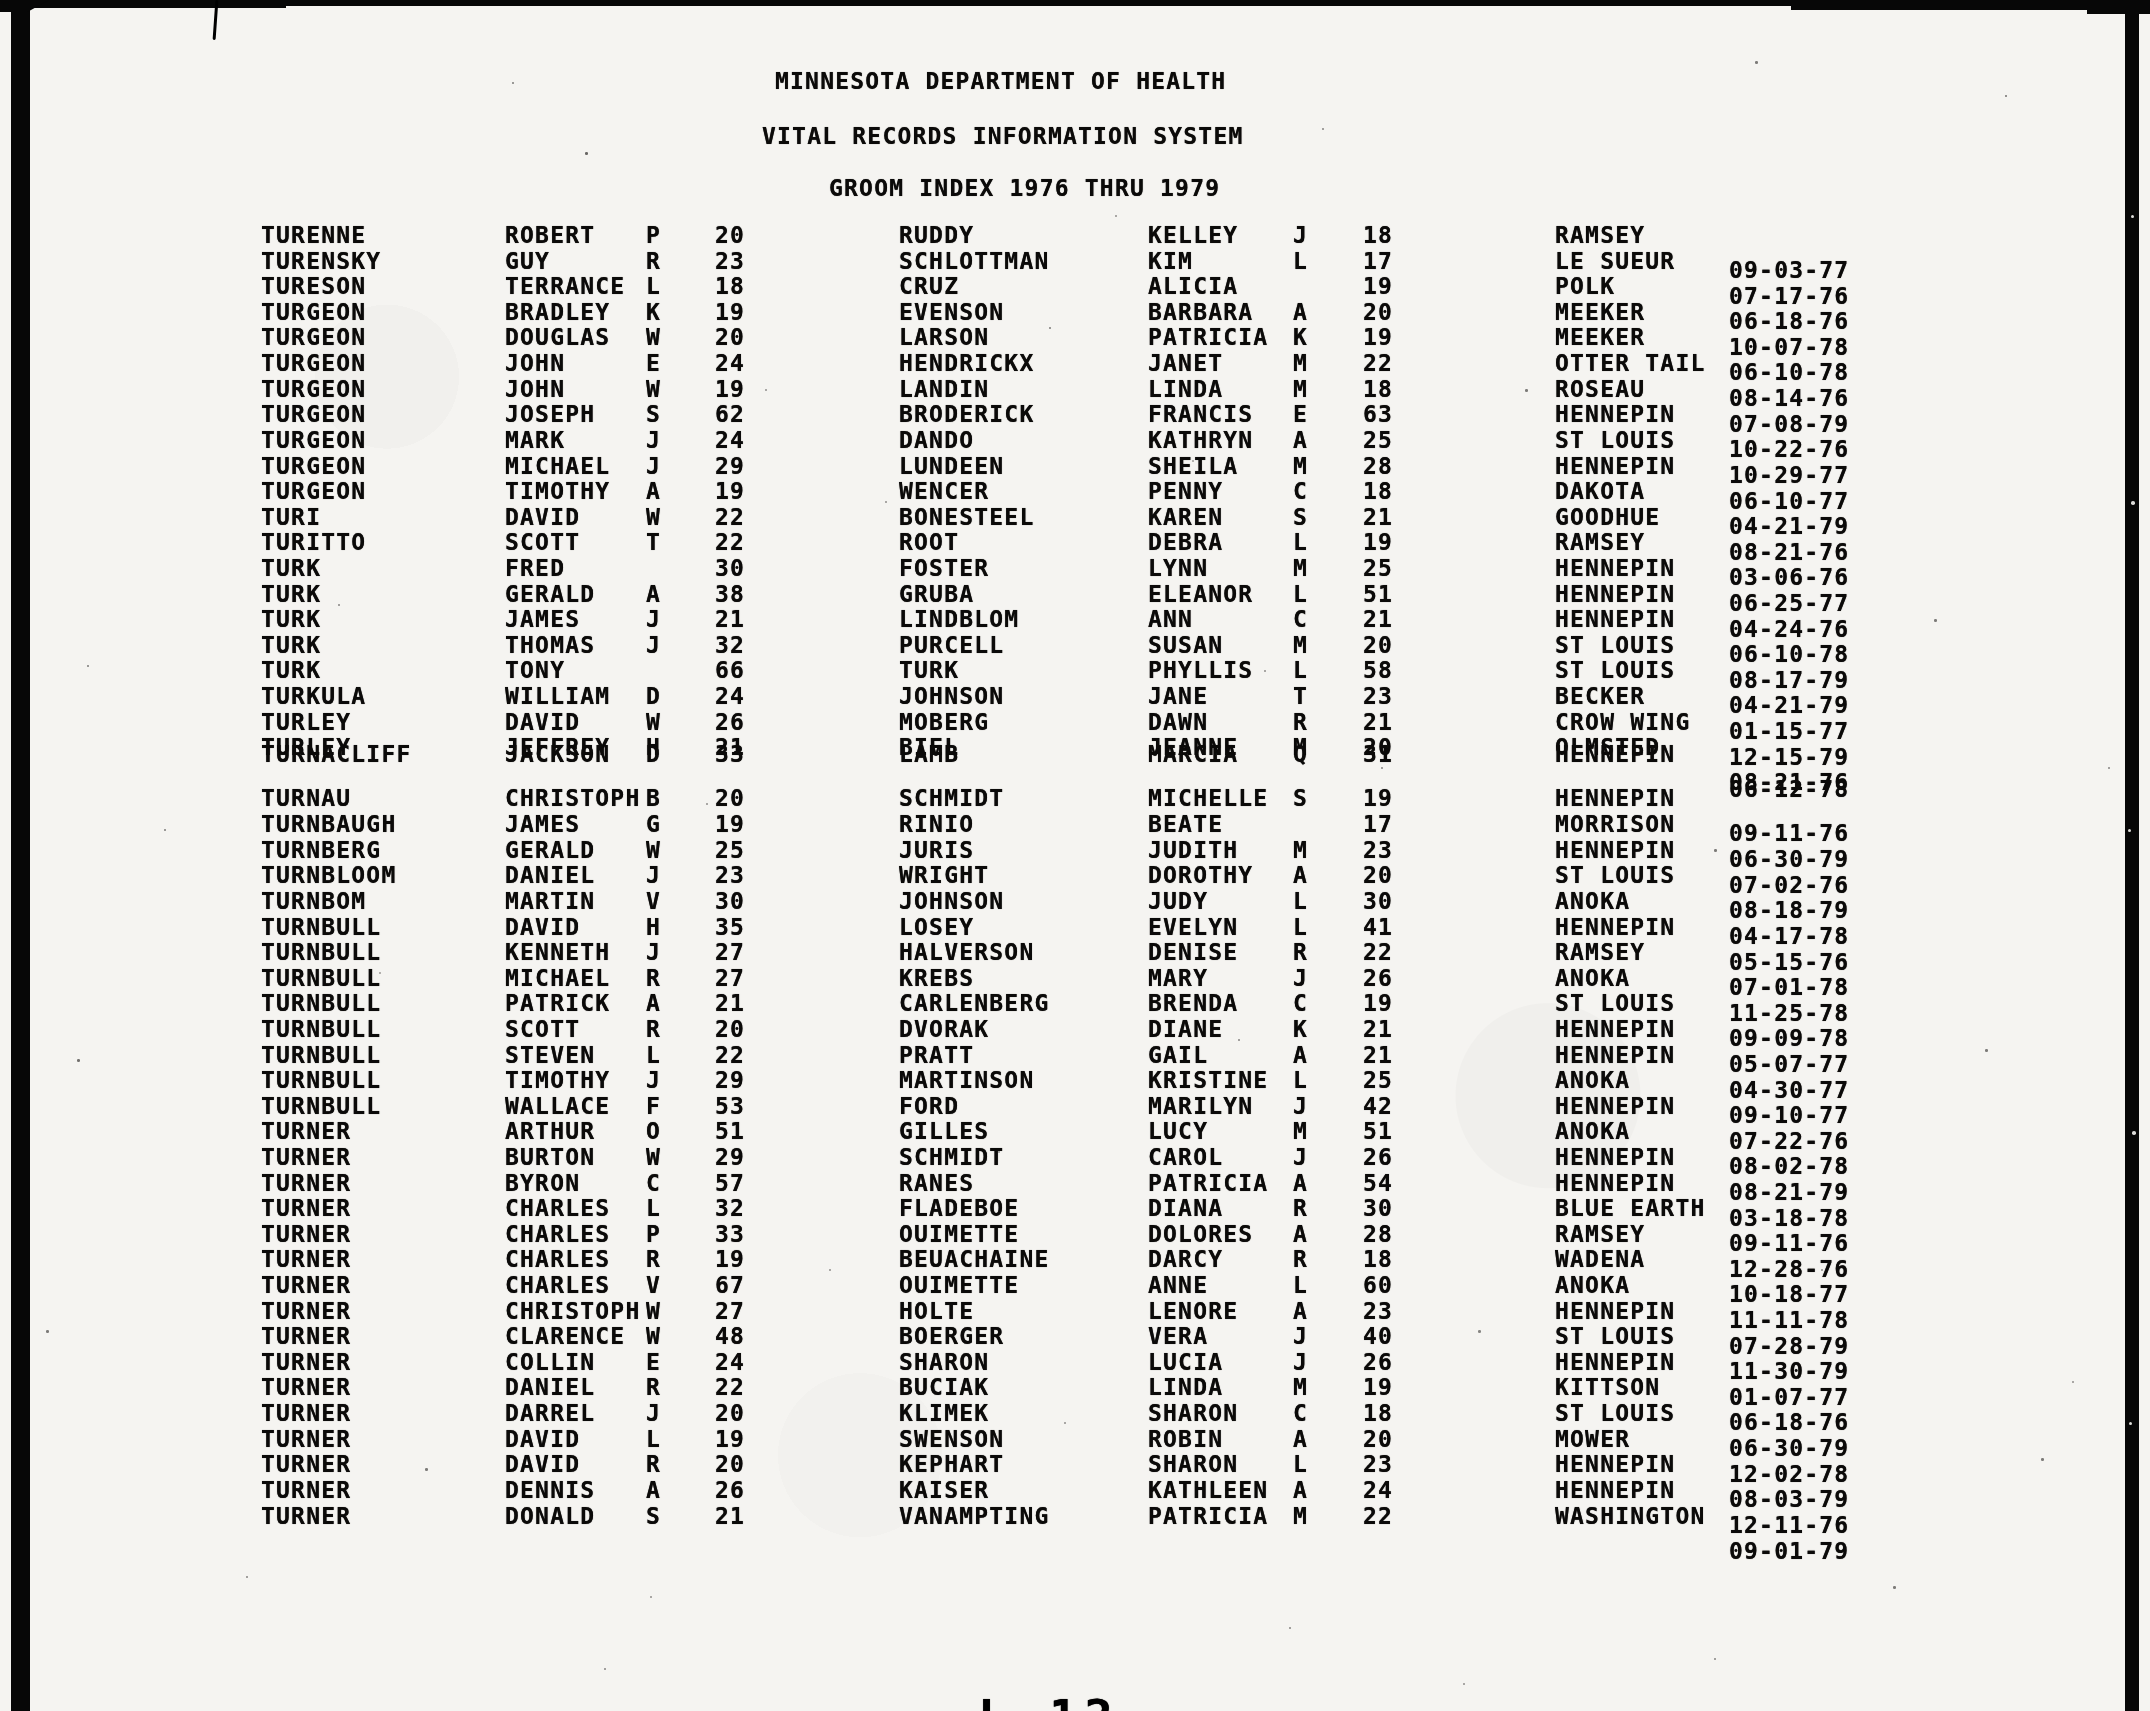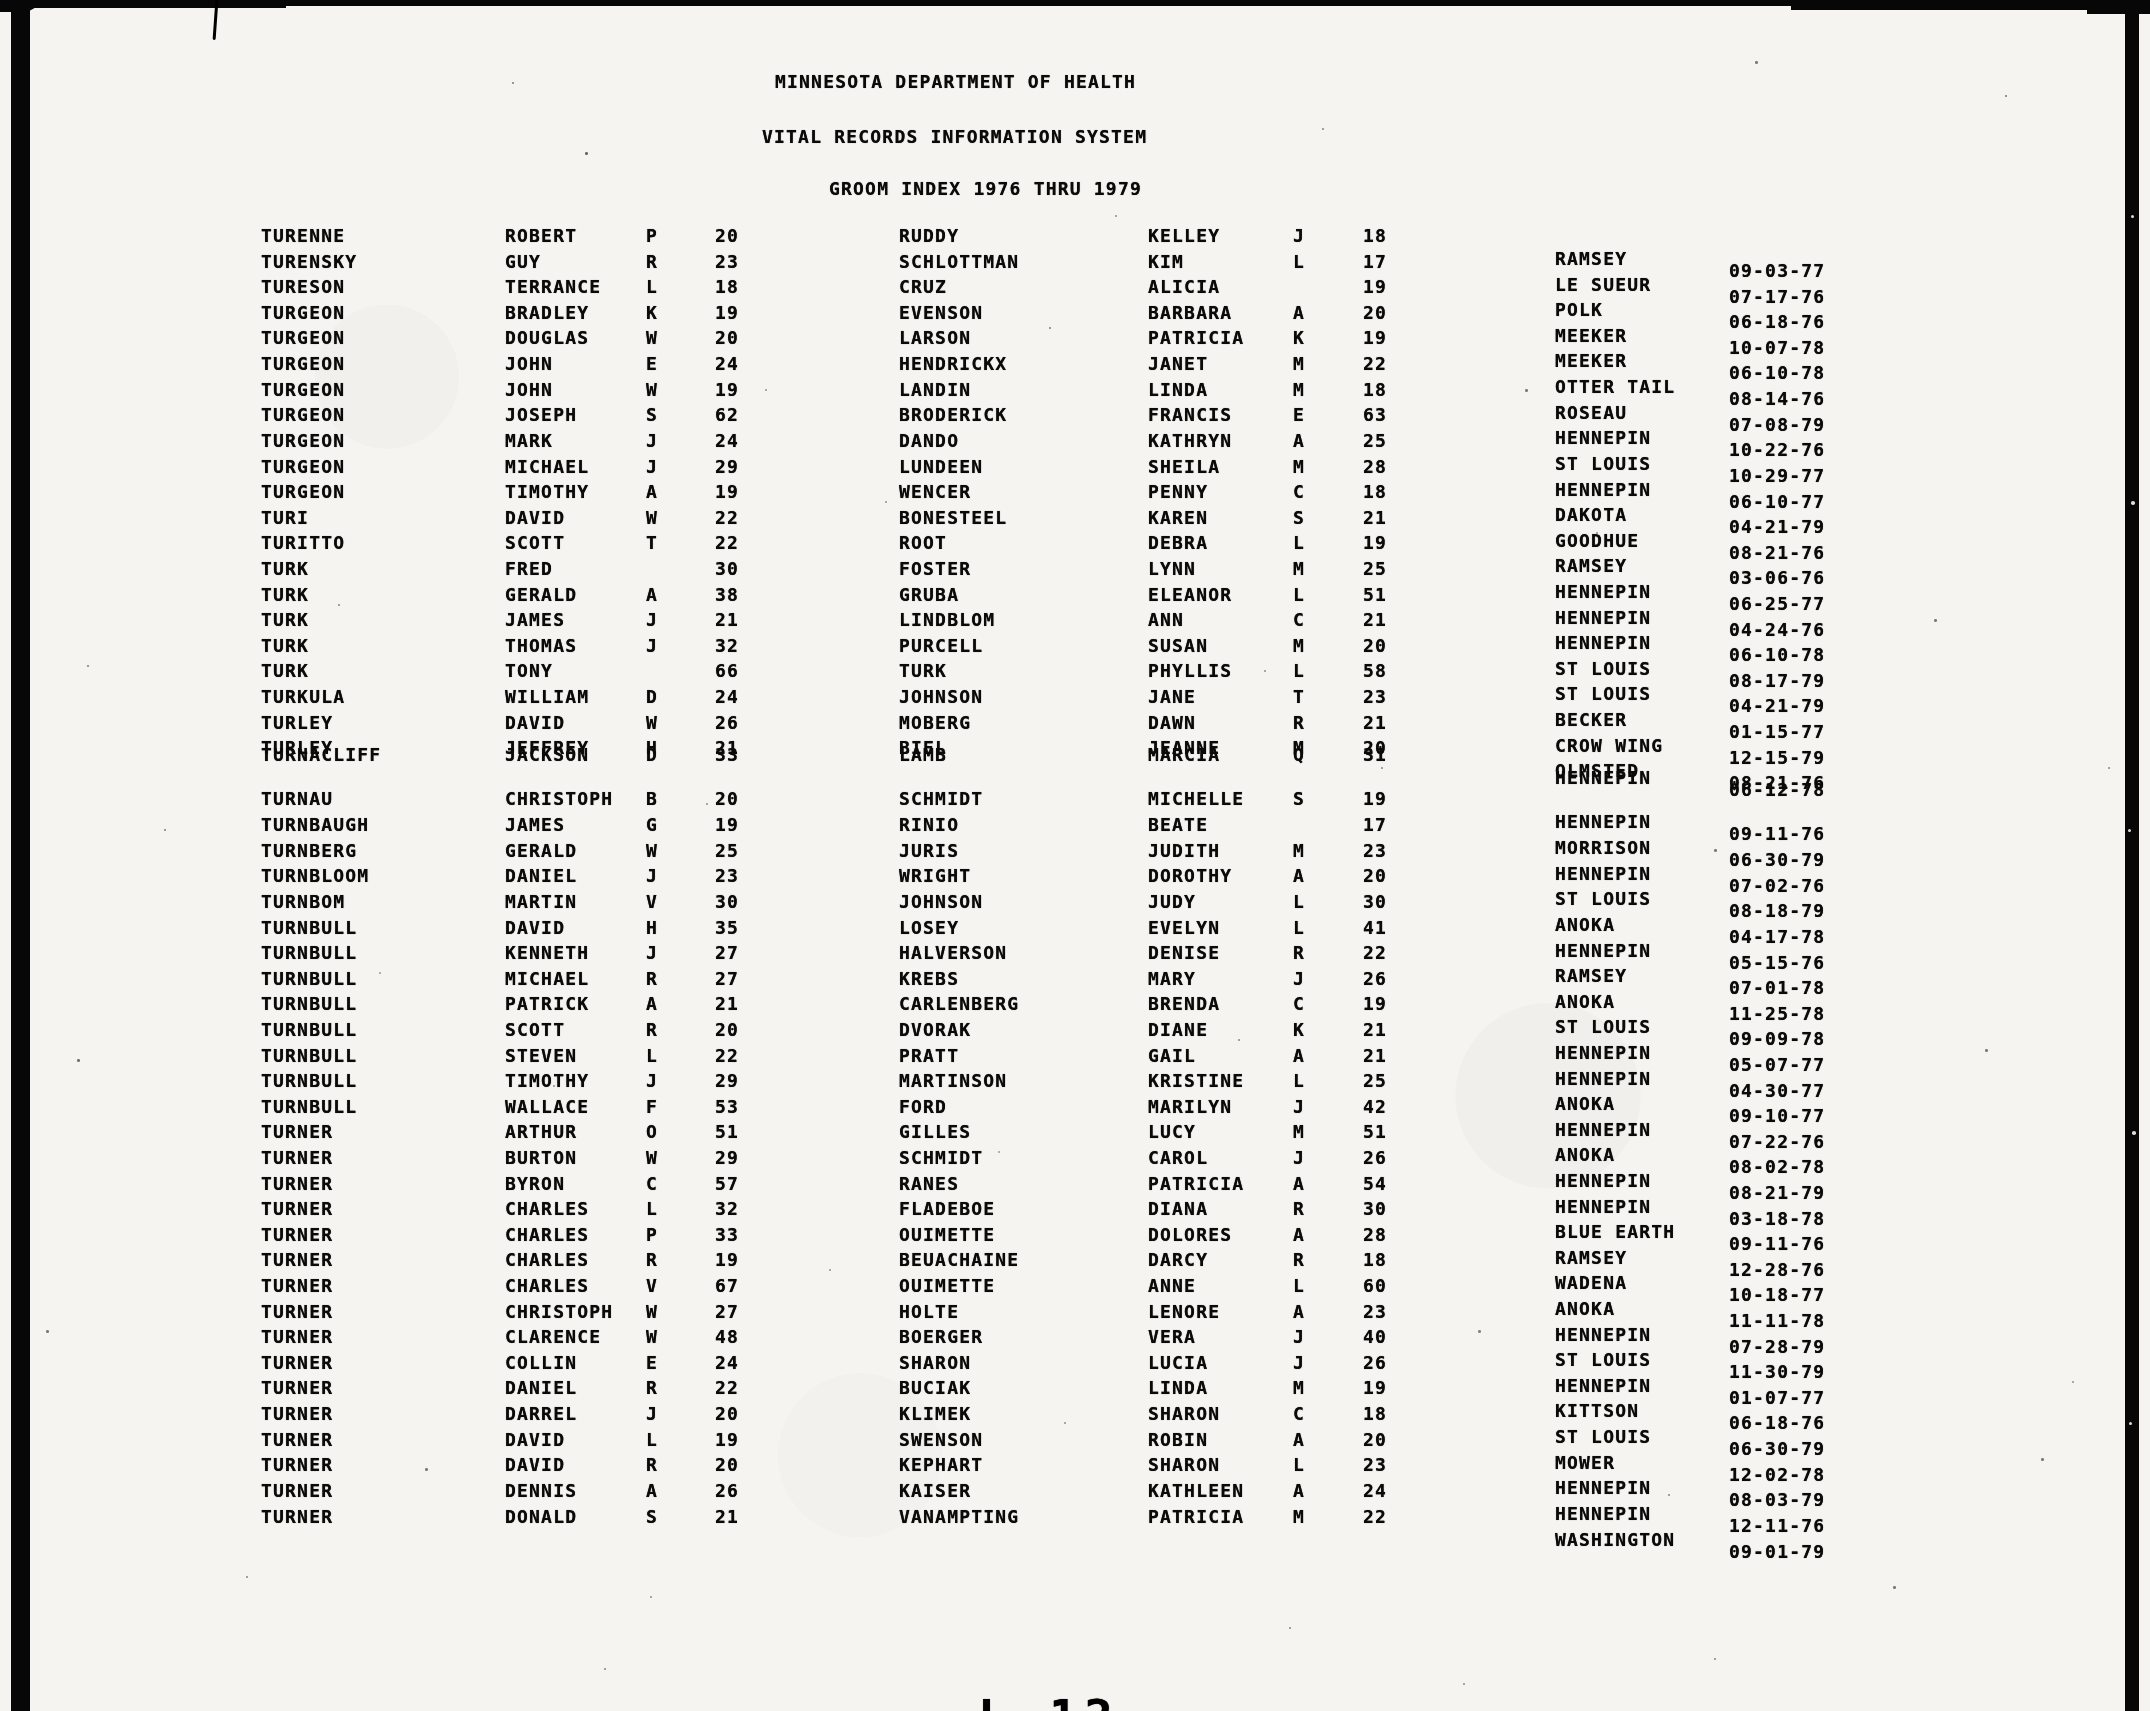--- a/index.html
+++ b/index.html
@@ -8,21 +8,21 @@
     background:
       radial-gradient(circle at 18% 22%, rgba(0,0,0,0.015) 0 72px, transparent 72px),
       radial-gradient(circle at 72% 64%, rgba(0,0,0,0.018) 0 92px, transparent 93px),
       radial-gradient(circle at 40% 85%, rgba(0,0,0,0.012) 0 82px, transparent 82px),
       #f5f4f1;
     font-family:"DejaVu Sans Mono", monospace;
     color:#0b0a09;
   }
   .doc-text{
     position:absolute;
-    font-size:18px;
+    font-size:23px;
     line-height:25.6px;
     font-weight:700;
     letter-spacing:1.2px;
     white-space:pre;
     text-shadow:0 0 0.7px rgba(15,12,10,0.85);
   }
   
   #hdr1{left:775px;top:69px;}
   #hdr2{left:762px;top:124px;}
   #hdr3{left:829px;top:176px;}
@@ -30,21 +30,21 @@
   .row{position:absolute;left:0;top:0;width:100%;height:25.6px;}
   .cell{position:absolute;top:0;}
   .c1{left:261px;}   
   .c2{left:505px;}   
   .c3{left:646px;}  
   .c4{left:715px;}  
   .c5{left:899px;}  
   .c6{left:1148px;}  
   .c7{left:1293px;}  
   .c8{left:1363px;}  
-  .c9{left:1555px;margin-top:23px;}  
+  .c9{left:1555px;}  
   .c10{left:1729px;margin-top:35px;} 
   
   .edge{position:absolute;background:#070707;}
   #edge-left{left:11.3px;top:0;width:18.4px;height:1712px;}
   #edge-top{left:0;top:0;width:2151px;height:5.6px;}
   #edge-top-a{left:0;top:0;width:286px;height:7.7px;}
   #edge-top-b{left:1791px;top:0;width:360px;height:9.7px;}
   #edge-right{left:2125px;top:0;width:14px;height:1712px;}
   #corner-tl{left:0;top:0;width:49px;height:12.3px;clip-path:polygon(0 0,100% 0,55% 100%,0 100%);}
   #corner-tr{left:2087px;top:0;width:63px;height:14px;}

